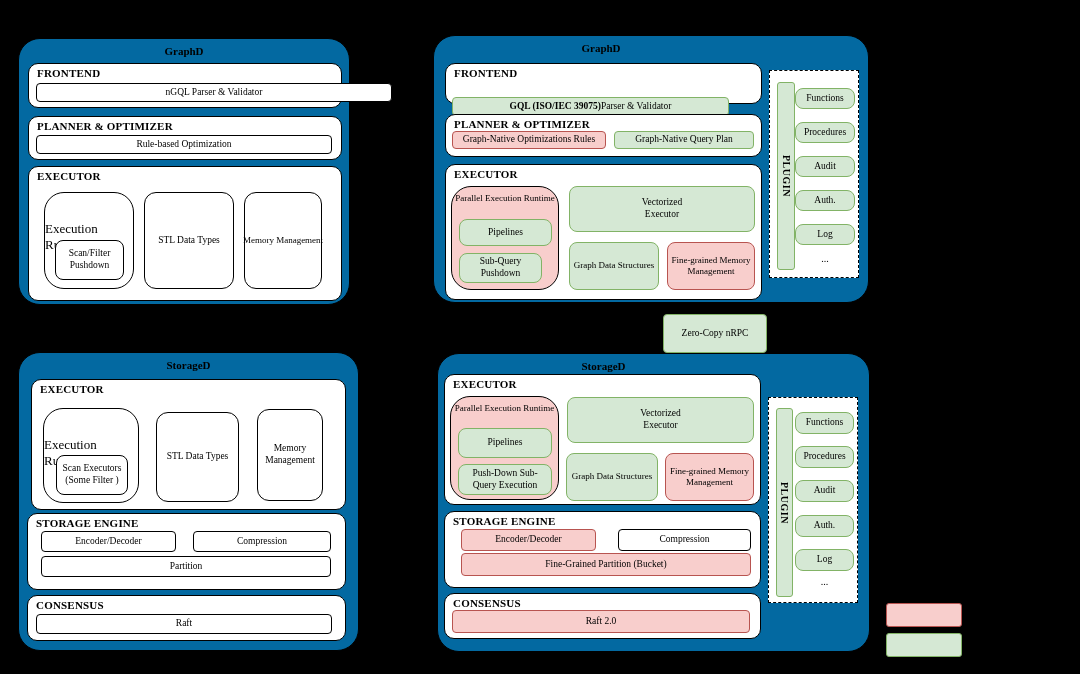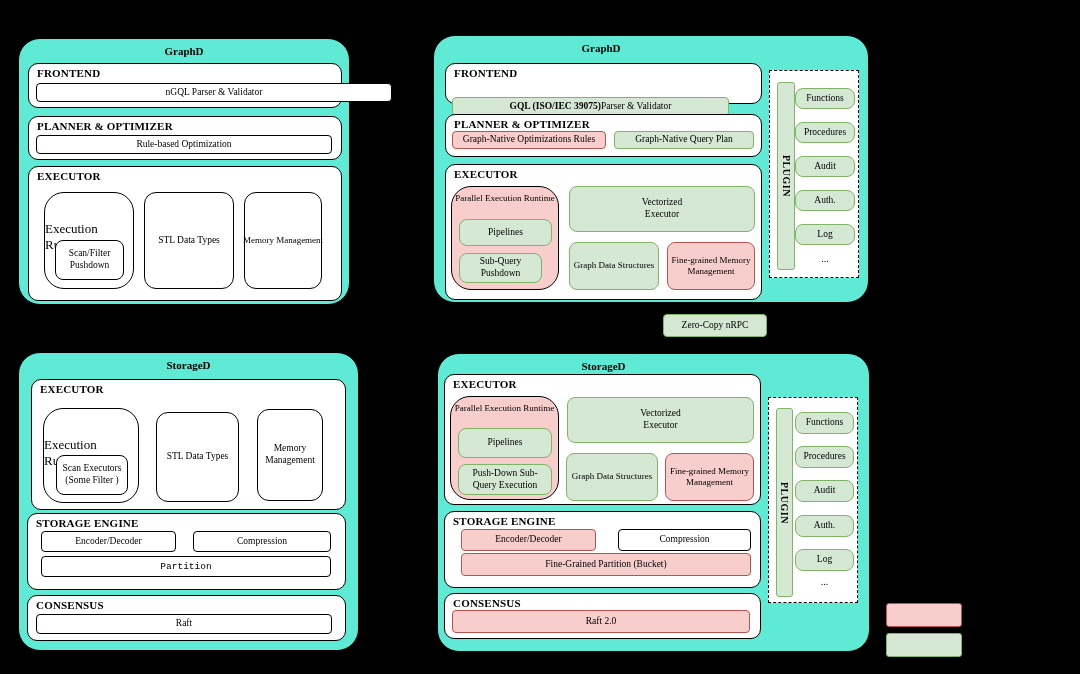--- a/index.html
+++ b/index.html
@@ -1,18 +1,18 @@
 <!DOCTYPE html>
 <html><head>
 <meta charset="utf-8">
 <style>
   html,body{margin:0;padding:0;background:#000;}
   #canvas{position:relative;width:1080px;height:674px;background:#000;overflow:hidden;
           font-family:"Liberation Serif","DejaVu Serif",serif;color:#000;}
-  .panel{position:absolute;background:#5eead4;border:1px solid #000;border-radius:22px;}
+  .panel{position:absolute;background:#0369a1;border:1px solid #000;border-radius:22px;}
   .panel-title{position:absolute;top:6px;left:0;right:0;text-align:center;
                font-weight:bold;font-size:11px;}
   .section{position:absolute;background:#fff;border:1px solid #000;border-radius:10px;}
   .section-label{position:absolute;top:3px;left:8px;font-weight:bold;font-size:11px;
                  letter-spacing:.2px;}
   .box{position:absolute;display:flex;align-items:center;justify-content:center;
        text-align:center;font-size:9.5px;line-height:1.25;border:1px solid #000;
        background:#fff;border-radius:4px;padding:0 2px;box-sizing:border-box;}
   .r12{border-radius:12px;}
   .r8{border-radius:8px;}
@@ -97,40 +97,40 @@
         </div>
       <div class="box green r8" style="left:25px;top:17px;width:60px;height:21px;">Functions</div>
       <div class="box green r8" style="left:25px;top:51px;width:60px;height:21px;">Procedures</div>
       <div class="box green r8" style="left:25px;top:85px;width:60px;height:21px;">Audit</div>
       <div class="box green r8" style="left:25px;top:119px;width:60px;height:21px;">Auth.</div>
       <div class="box green r8" style="left:25px;top:153px;width:60px;height:21px;">Log</div>
       <div class="dots" style="left:25px;top:182px;width:60px;">...</div>
     </div>
   </div>
 
-  <div class="box green" style="left:663px;top:314px;width:104px;height:23px;">Zero-Copy nRPC</div>
+  <div class="box green" style="left:663px;top:314px;width:104px;height:39px;">Zero-Copy nRPC</div>
 
   <div class="panel" style="left:18px;top:352px;width:339px;height:297px;">
     <div class="panel-title">StorageD</div>
 
     <div class="section" style="left:12px;top:26px;width:313px;height:129px;">
       <div class="section-label">EXECUTOR</div>
       <div class="cbox" style="left:11px;top:28px;width:96px;height:95px;border-color:#000;background:#fff;">
         <div class="runtime-label">Execution Runtime</div>
         <div class="box r8" style="left:12px;top:46px;width:72px;height:40px;">Scan Executors (Some Filter )</div>
       </div>
       <div class="box r12" style="left:124px;top:32px;width:83px;height:90px;">STL Data Types</div>
       <div class="box r12" style="left:225px;top:29px;width:66px;height:92px;">Memory Management</div>
     </div>
 
     <div class="section" style="left:8px;top:160px;width:317px;height:75px;">
       <div class="section-label">STORAGE ENGINE</div>
       <div class="box" style="left:13px;top:17px;width:135px;height:21px;">Encoder/Decoder</div>
       <div class="box" style="left:165px;top:17px;width:138px;height:21px;">Compression</div>
-      <div class="box" style="left:13px;top:42px;width:290px;height:21px;font-family:Liberation Mono, monospace;">Partition</div>
+      <div class="box" style="left:13px;top:42px;width:290px;height:21px;">Partition</div>
     </div>
 
     <div class="section" style="left:8px;top:242px;width:317px;height:44px;">
       <div class="section-label">CONSENSUS</div>
       <div class="box" style="left:8px;top:18px;width:296px;height:20px;">Raft</div>
     </div>
   </div>
 
   <div class="panel" style="left:437px;top:353px;width:431px;height:297px;">
     <div class="panel-title" style="left:-100px;right:0;">StorageD</div>

